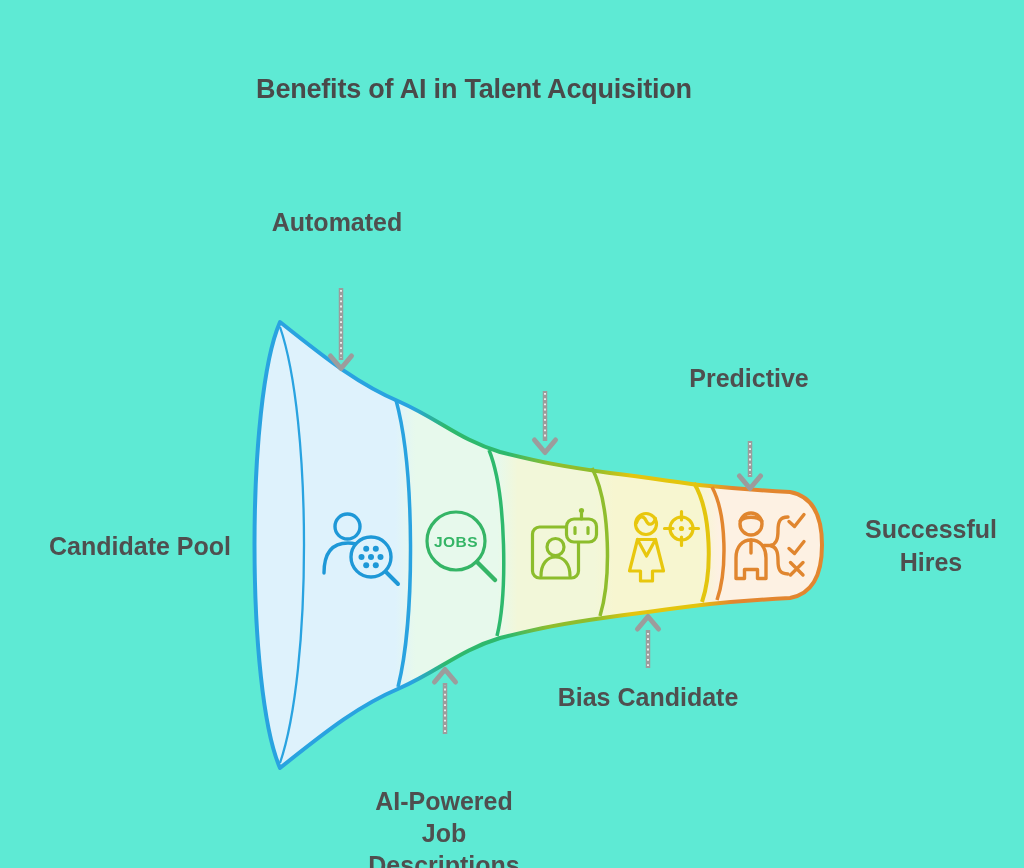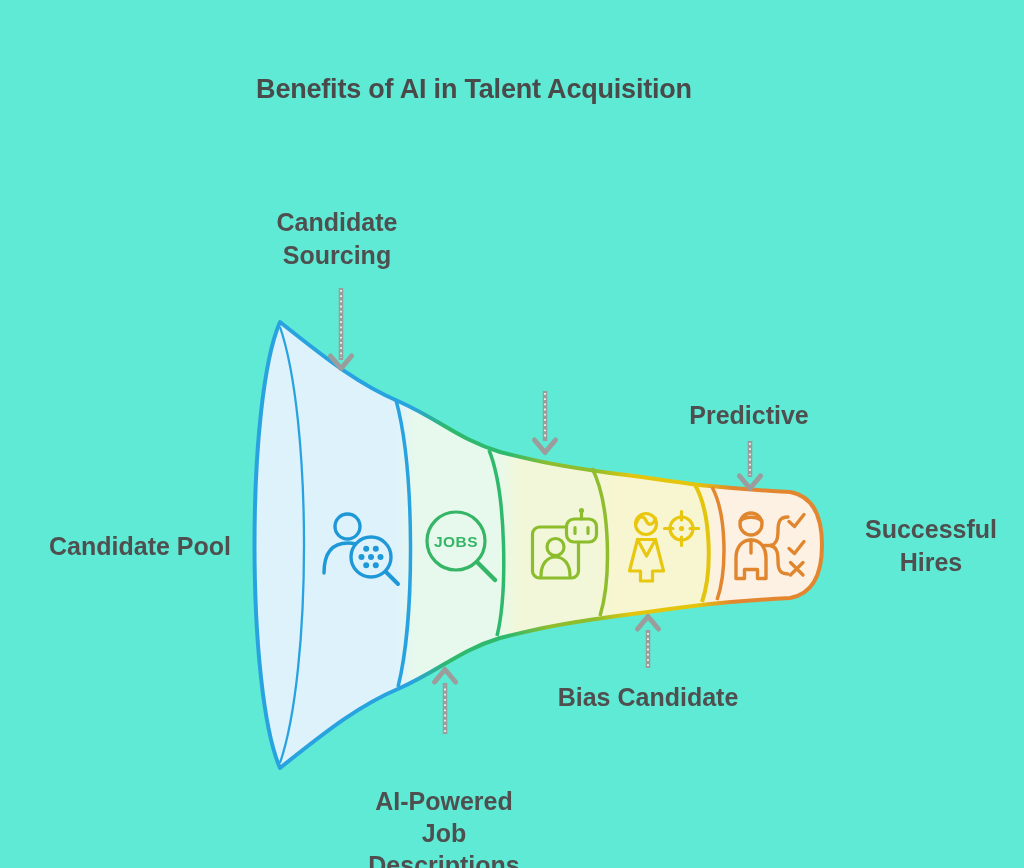--- a/index.html
+++ b/index.html
@@ -18,36 +18,35 @@
     font-size:27px;font-weight:bold;color:#4A4A4A;
     letter-spacing:-0.2px;
   }
   .lbl{
     position:absolute;
     font-size:25px;font-weight:bold;color:#4F4F4F;
     text-align:center;line-height:33px;
   }
   .lbl-automated{left:217px;top:206px;width:240px;}
   .lbl-intelligent{left:427px;top:310px;width:240px;}
-  .lbl-predictive{left:629px;top:362px;width:240px;margin-top:37px;}
+  .lbl-predictive{left:629px;top:362px;width:240px;}
   .lbl-candidate{left:20px;top:530px;width:240px;}
   .lbl-successful{left:838px;top:513px;width:186px;text-align:center;}
   .lbl-bias{left:528px;top:681px;width:240px;}
   .lbl-aipowered{left:324px;top:753px;width:240px;line-height:32px;margin-top:32px;}
 </style>
 </head>
 <body>
 
 <div class="canvas">
 
   <div class="page-title">Benefits of AI in Talent Acquisition</div>
 
   <div class="lbl lbl-automated">
-    <div>Candidate</div>
-    <div>Sourcing</div>
+    <div>Automated</div>
   </div>
   <div class="lbl lbl-predictive">
     <div>Predictive</div>
   </div>
   <div class="lbl lbl-candidate">
     <div>Candidate Pool</div>
   </div>
   <div class="lbl lbl-successful">
     <div>Successful</div>
     <div>Hires</div>

